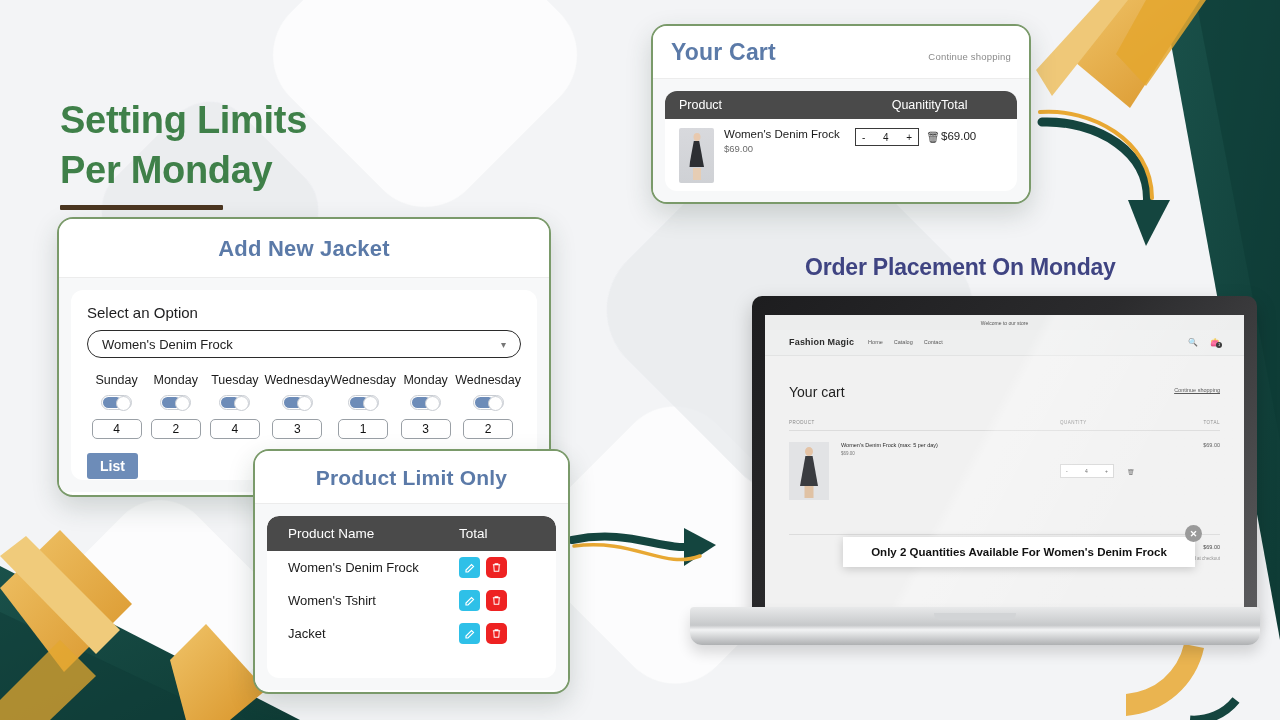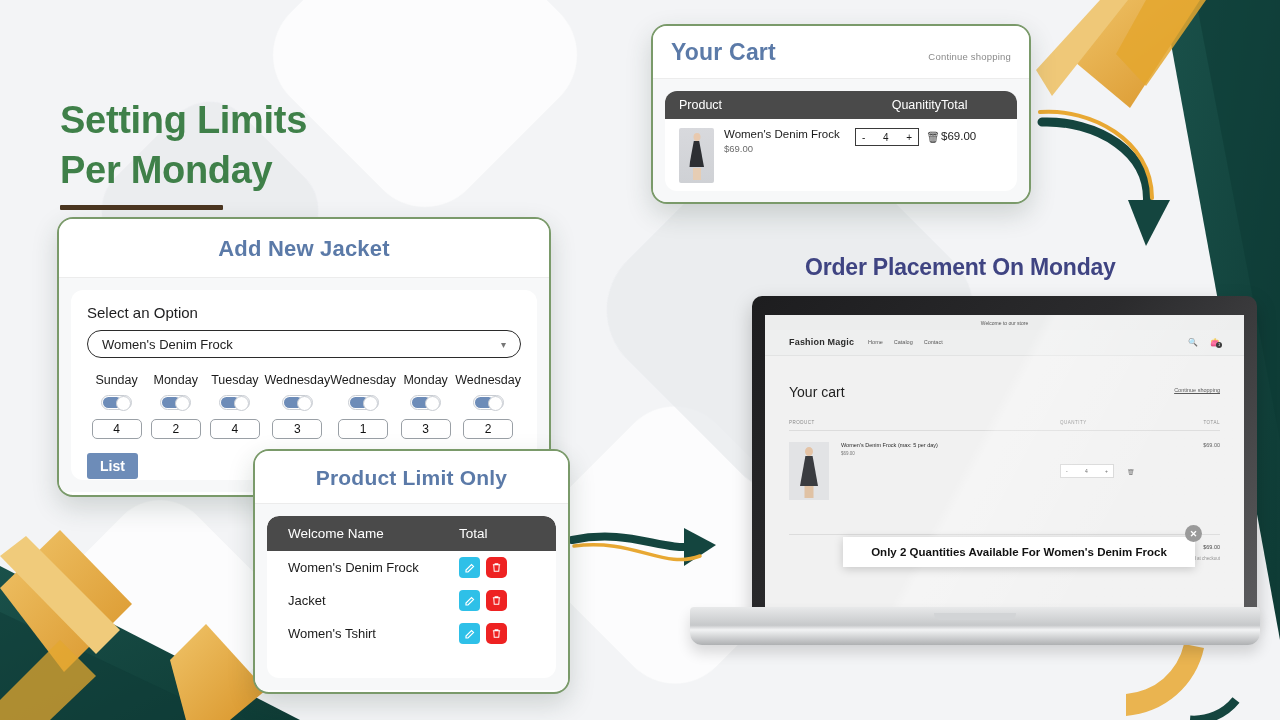--- a/index.html
+++ b/index.html
@@ -399,56 +399,56 @@
       <button id="save-btn">List</button>
     </div>
   </div>
 </div>
 
 <div class="card" id="list-card">
   <div class="card-head">Product Limit Only</div>
   <div class="card-body">
     <div class="inner-panel">
       <div class="tbl-head">
-        <div class="c1">Welcome Name</div>
+        <div class="c1">Product Name</div>
         <div class="c2">Total</div>
       </div>
       <div id="list-rows">
           <div class="tbl-row">
             <div class="c1">Women's Denim Frock</div>
             <div class="c2">
               <div class="ico-btn ico-edit">
                 <svg width="12" height="12" viewBox="0 0 24 24" fill="none" stroke="#fff" stroke-width="2.4">
                   <path d="M4 20h4L19 9l-4-4L4 16v4z"></path>
                 </svg>
               </div>
               <div class="ico-btn ico-del">
                 <svg width="11" height="11" viewBox="0 0 24 24" fill="none" stroke="#fff" stroke-width="2.2">
                   <path d="M4 6h16M9 6V4h6v2M6 6l1 14h10l1-14"></path>
                 </svg>
               </div>
             </div>
           </div>
           <div class="tbl-row">
-            <div class="c1">Jacket</div>
+            <div class="c1">Women's Tshirt</div>
             <div class="c2">
               <div class="ico-btn ico-edit">
                 <svg width="12" height="12" viewBox="0 0 24 24" fill="none" stroke="#fff" stroke-width="2.4">
                   <path d="M4 20h4L19 9l-4-4L4 16v4z"></path>
                 </svg>
               </div>
               <div class="ico-btn ico-del">
                 <svg width="11" height="11" viewBox="0 0 24 24" fill="none" stroke="#fff" stroke-width="2.2">
                   <path d="M4 6h16M9 6V4h6v2M6 6l1 14h10l1-14"></path>
                 </svg>
               </div>
             </div>
           </div>
           <div class="tbl-row">
-            <div class="c1">Women's Tshirt</div>
+            <div class="c1">Jacket</div>
             <div class="c2">
               <div class="ico-btn ico-edit">
                 <svg width="12" height="12" viewBox="0 0 24 24" fill="none" stroke="#fff" stroke-width="2.4">
                   <path d="M4 20h4L19 9l-4-4L4 16v4z"></path>
                 </svg>
               </div>
               <div class="ico-btn ico-del">
                 <svg width="11" height="11" viewBox="0 0 24 24" fill="none" stroke="#fff" stroke-width="2.2">
                   <path d="M4 6h16M9 6V4h6v2M6 6l1 14h10l1-14"></path>
                 </svg>

